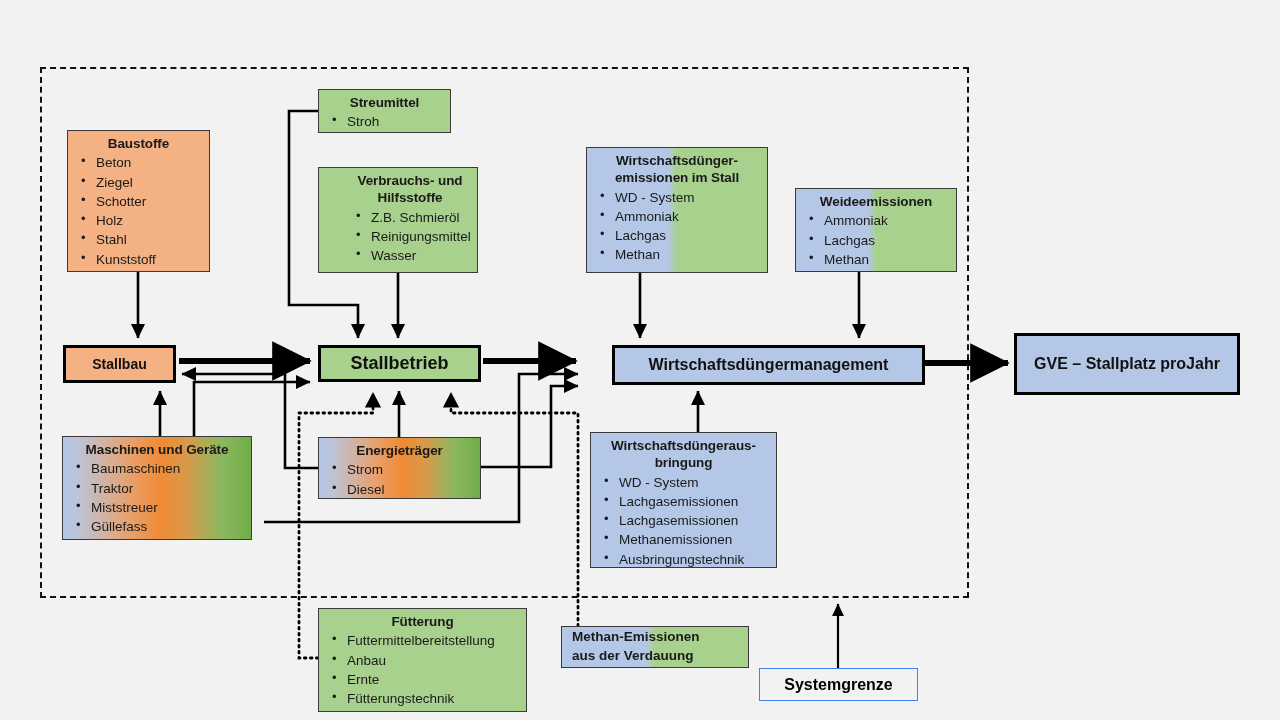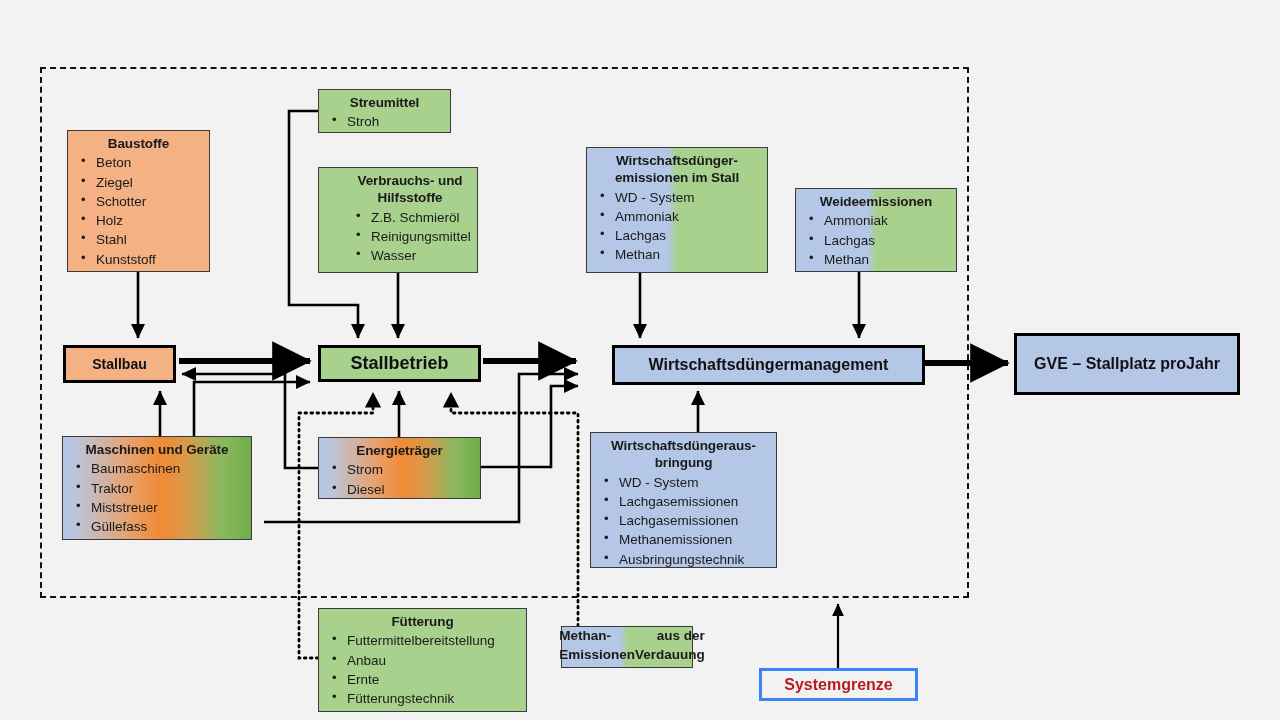--- a/index.html
+++ b/index.html
@@ -68,28 +68,28 @@
     justify-content:center;
     text-align:center;
     font-weight:bold;
     color:#111;
   }
 
   
   .plain{
     position:absolute;
     box-sizing:border-box;
-    border:3px solid #3b82f6;
+    border:1px solid #3b82f6;
     background:#f2f2f2;
     display:flex;
     align-items:center;
     justify-content:center;
     font-weight:bold;
     font-size:16px;
-    color:#b91c1c;
+    color:#000000;
   }
 
   
   #boundary{
     position:absolute;
     box-sizing:border-box;
     border:2.5px dashed #111;
     background:transparent;
   }
 </style>
@@ -238,23 +238,23 @@
   <div class="box fill-green" style="left:318px;top:608px;width:209px;height:104px;">
     <div class="title">Fütterung</div>
     <ul>
       <li>Futtermittelbereitstellung</li>
       <li>Anbau</li>
       <li>Ernte</li>
       <li>Fütterungstechnik</li>
     </ul>
   </div>
 
-  <div class="box grad-bluegreen" style="left:561px;top:626px;width:132px;height:42px;display:flex;flex-direction:row;justify-content:center;padding:0 0 0 10px;">
+  <div class="box grad-bluegreen" style="left:561px;top:626px;width:188px;height:42px;display:flex;flex-direction:column;justify-content:center;padding:0 0 0 10px;">
     <div style="font-weight:bold;font-size:13.5px;line-height:1.4;text-align:left;">Methan-Emissionen</div>
-    <div style="font-weight:bold;font-size:13.5px;line-height:1.4;text-align:right;">aus der Verdauung</div>
+    <div style="font-weight:bold;font-size:13.5px;line-height:1.4;text-align:left;">aus der Verdauung</div>
   </div>
 
   <div class="proc fill-orange" style="left:63px;top:345px;width:113px;height:38px;font-size:14px;">
     <span>Stallbau</span>
   </div>
 
   <div class="proc fill-green" style="left:318px;top:345px;width:163px;height:37px;font-size:18px;">
     <span>Stallbetrieb</span>
   </div>
 

